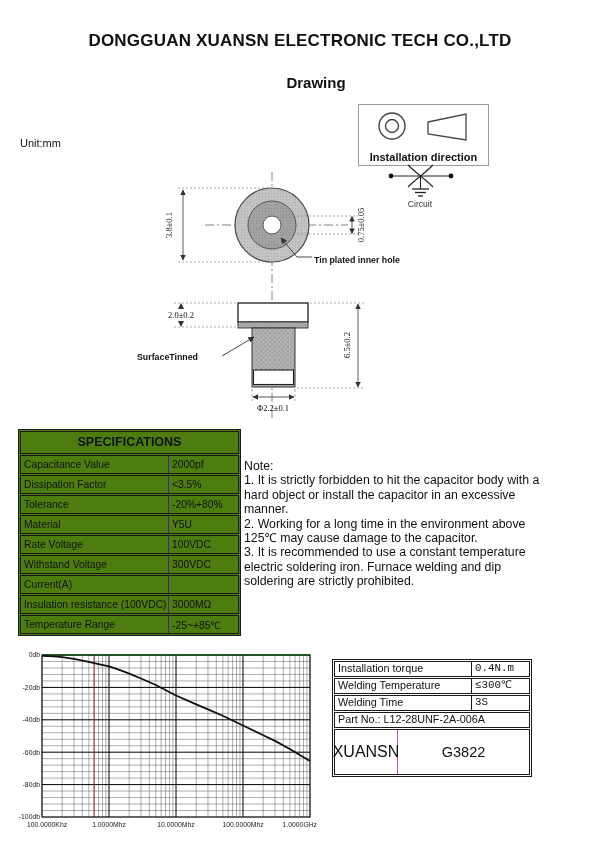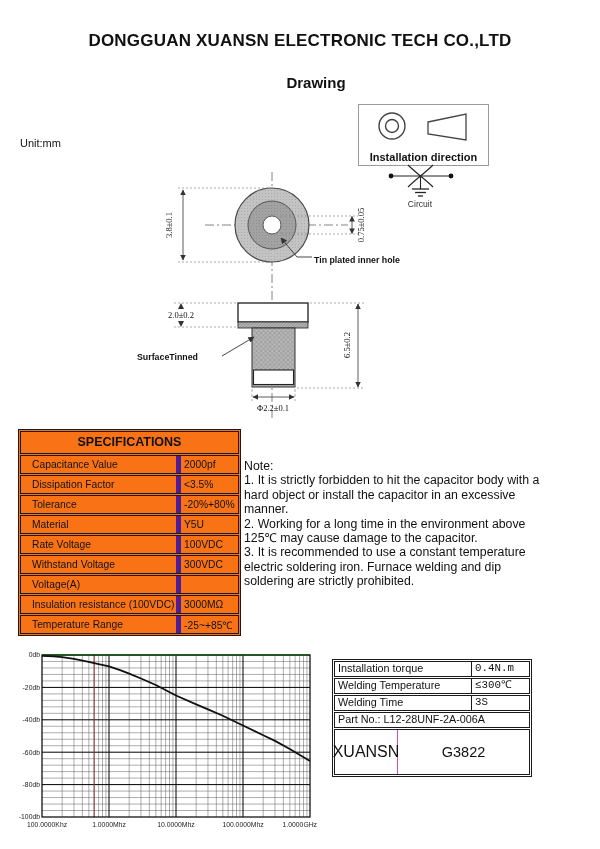--- a/index.html
+++ b/index.html
@@ -11,27 +11,27 @@
       font-size:17px;font-weight:bold;letter-spacing:.2px;}
   .doc-title{left:16px;top:74px;width:600px;text-align:center;font-size:15px;font-weight:bold;}
   .unit-label{left:20px;top:137px;font-size:11px;}
 
   
   .inst-box{left:358px;top:104px;width:129px;height:60px;border:1px solid #9a9a9a;background:#fff;}
   .inst-label{position:absolute;left:0;bottom:2px;width:100%;text-align:center;
       font-size:11px;font-weight:bold;white-space:nowrap;margin-top:36px;}
 
   
-  .spec-table{left:18px;top:429px;width:219px;border:1.5px solid #1a1a1a;padding:1px;background:#f97316;}
+  .spec-table{left:18px;top:429px;width:219px;border:1.5px solid #1a1a1a;padding:1px;background:#4d7c0f;}
   .spec-header{border:1px solid #1a1a1a;margin-bottom:1px;text-align:center;
       font-weight:bold;font-size:12.5px;padding:3px 0 4px 0;}
   .spec-row{display:flex;border:1px solid #1a1a1a;margin-bottom:1px;font-size:10.3px;
       height:17px;align-items:stretch;white-space:nowrap;}
   .spec-row:last-child{margin-bottom:0;}
-  .spec-label{width:141px;border-right:5px solid #4c1d95;padding:0 3px;display:flex;align-items:center;margin-left:8px;}
+  .spec-label{width:141px;border-right:1px solid #4c1d95;padding:0 3px;display:flex;align-items:center;}
   .spec-value{flex:1;padding:0 3px;display:flex;align-items:center;}
 
   
   .note{left:244px;top:459px;width:356px;font-size:12.3px;line-height:14.4px;}
 
   
   .param-table{left:332px;top:659px;width:196px;border:1.5px solid #1a1a1a;padding:1px;background:#fff;}
   .param-row{display:flex;border:1px solid #1a1a1a;margin-bottom:1.5px;font-size:10.8px;
       height:13.5px;line-height:13.5px;align-items:stretch;white-space:nowrap;}
   .param-label{width:130px;border-right:1px solid #1a1a1a;padding:0 3px;}
@@ -185,21 +185,21 @@
       </div>
     <div class="spec-row">
         <div class="spec-label">Rate Voltage</div>
         <div class="spec-value">100VDC</div>
       </div>
     <div class="spec-row">
         <div class="spec-label">Withstand Voltage</div>
         <div class="spec-value">300VDC</div>
       </div>
     <div class="spec-row">
-        <div class="spec-label">Voltage(A)</div>
+        <div class="spec-label">Current(A)</div>
         <div class="spec-value"></div>
       </div>
     <div class="spec-row">
         <div class="spec-label">Insulation resistance (100VDC)</div>
         <div class="spec-value">3000MΩ</div>
       </div>
     <div class="spec-row">
         <div class="spec-label">Temperature Range</div>
         <div class="spec-value">-25~+85℃</div>
       </div>

